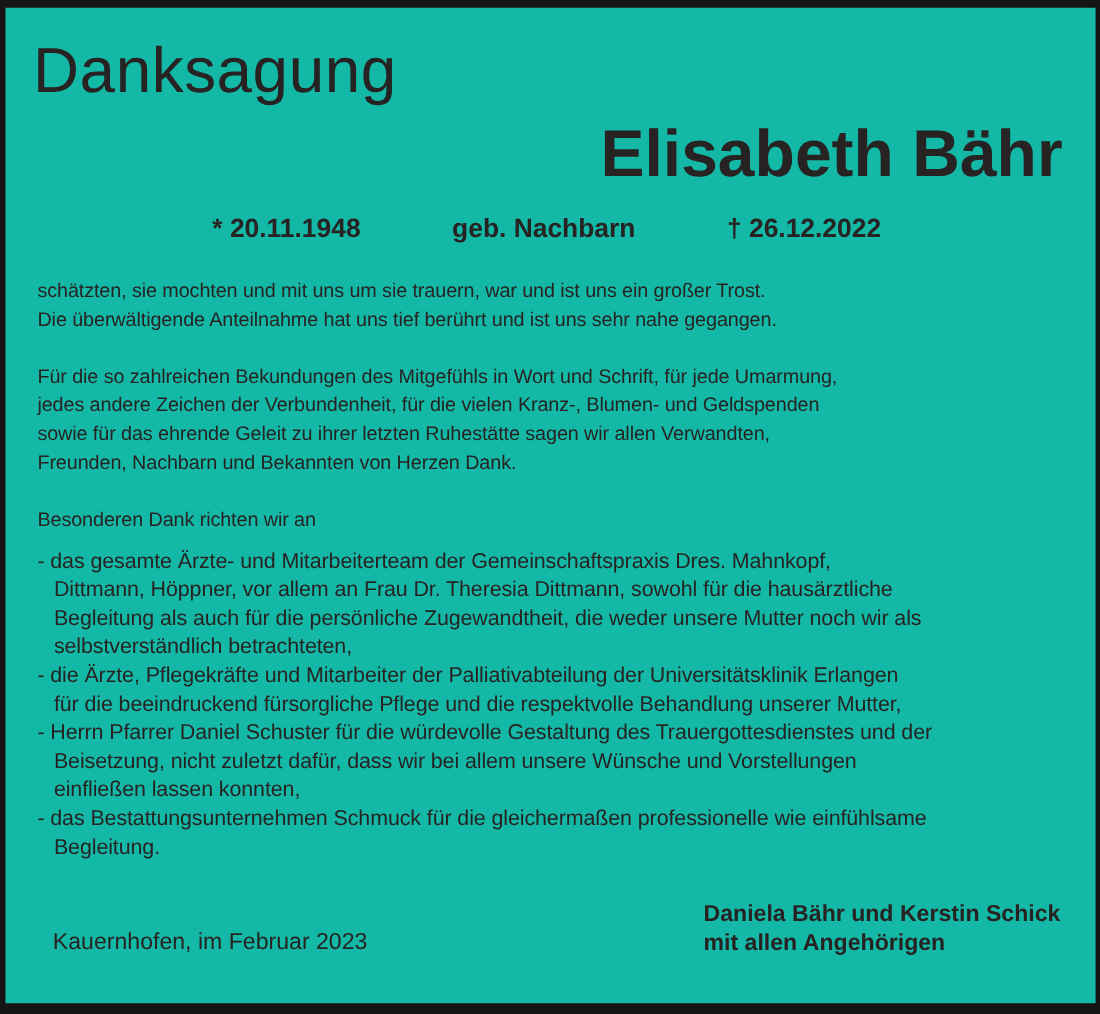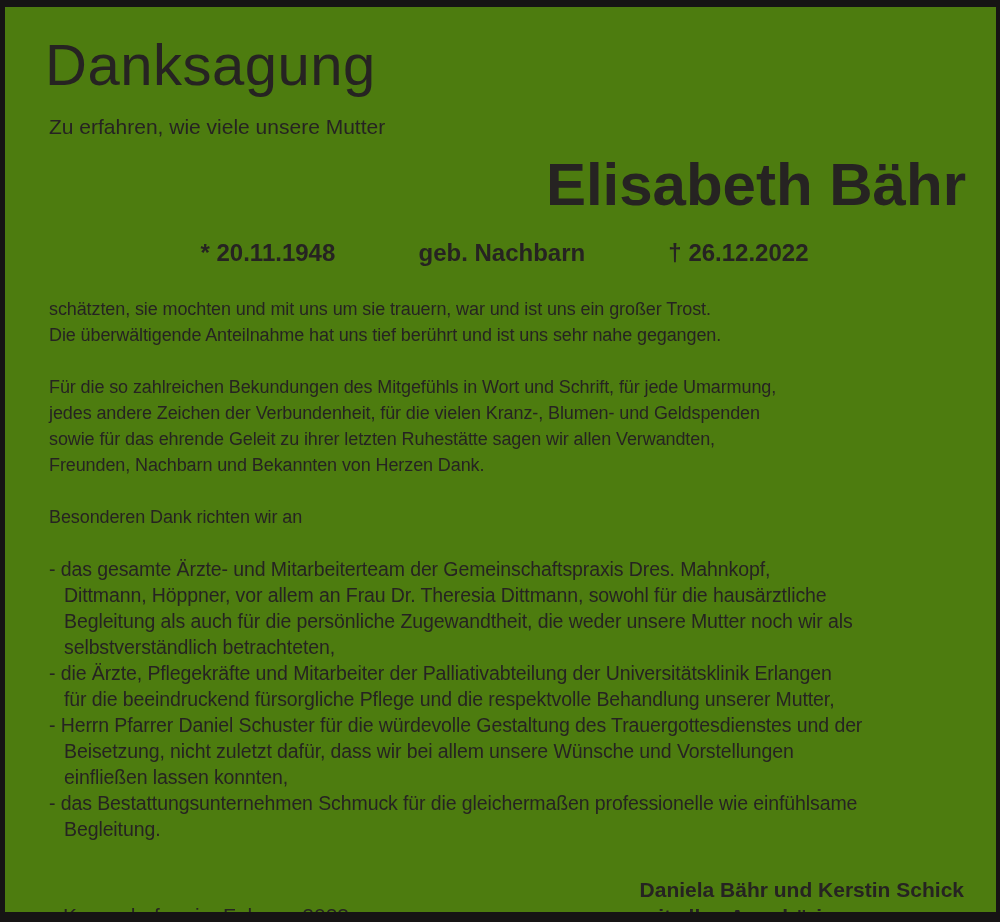--- a/index.html
+++ b/index.html
@@ -5,25 +5,25 @@
   html, body {
     margin: 0;
     padding: 0;
     background: #ffffff;
   }
   .sheet {
     position: relative;
     width: 1000px;
     height: 922px;
     box-sizing: border-box;
-    background: #4d7c0f;
+    background: #14b8a6;
     border-style: solid;
     border-color: #161414;
     border-width: 7px 4px 10px 5px;
-    padding: 26px 30px 0 38px;
+    padding: 26px 30px 0 23px;
     overflow: hidden;
     font-family: "Liberation Sans", sans-serif;
     color: #262322;
   }
   .title {
     font-size: 58px;
     font-weight: 400;
     line-height: 1.05;
     letter-spacing: 0.5px;
     margin: 2px 0 0 2px;
@@ -53,21 +53,21 @@
   .body-text {
     font-size: 18px;
     line-height: 26px;
     letter-spacing: -0.1px;
     white-space: pre-line;
     margin: 0 0 0 6px;
   }
   .para-1 { margin-top: 29px; }
   .para-2 { margin-top: 26px; }
   .thanks-intro { margin-top: 26px; }
-  .thanks-list { margin-top: 26px; margin-left: 6px; }
+  .thanks-list { margin-top: 12px; margin-left: 6px; }
   .thanks-item {
     font-size: 19.5px;
     line-height: 26px;
     letter-spacing: -0.1px;
     white-space: pre-line;
     padding-left: 15px;
     text-indent: -15px;
   }
   .footer {
     display: flex;
@@ -86,21 +86,20 @@
     white-space: pre-line;
   }
 </style>
 </head>
 <body>
 
 <div class="sheet">
 
   <h1 class="title">Danksagung</h1>
 
-  <div class="intro">Zu erfahren, wie viele unsere Mutter</div>
 
   <div class="name">Elisabeth Bähr</div>
 
   <div class="dates-row">
     <span>* 20.11.1948</span>
     <span>geb. Nachbarn</span>
     <span>† 26.12.2022</span>
   </div>
 
   <div class="body-text para-1">schätzten, sie mochten und mit uns um sie trauern, war und ist uns ein großer Trost.

